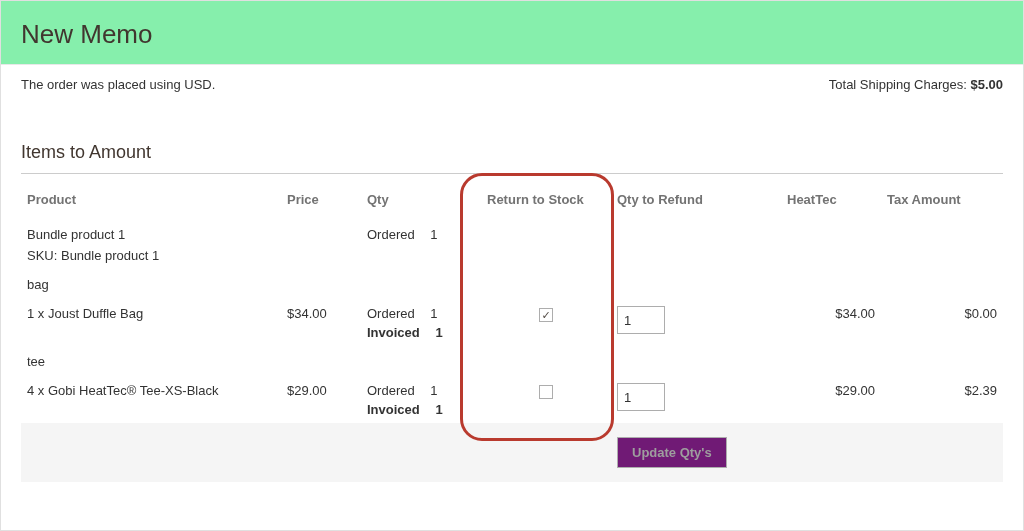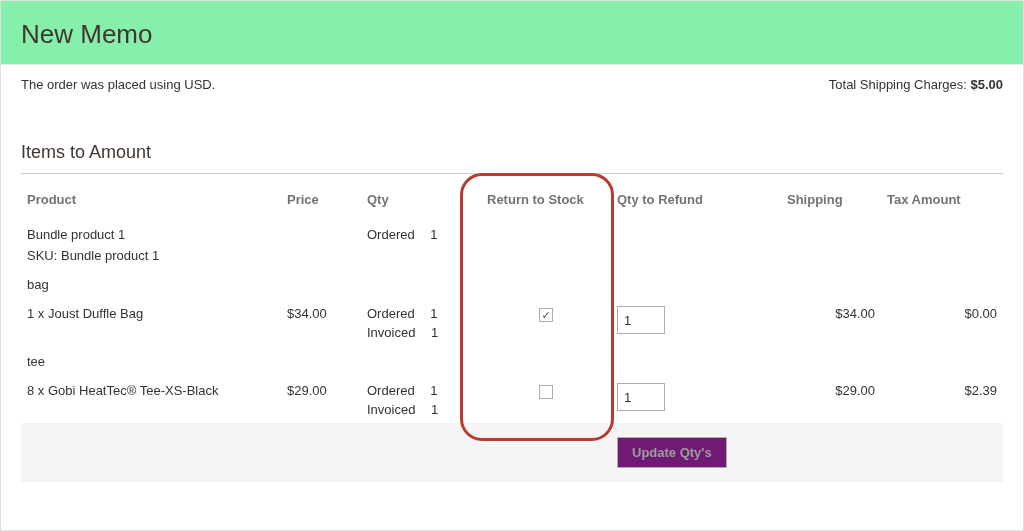--- a/index.html
+++ b/index.html
@@ -72,21 +72,21 @@
     .col-qty      { width: 120px; text-align: center; }
     .col-rts      { width: 130px; text-align: center; }
     .col-qtyref   { width: 170px; }
     .col-sub      { width: 100px; text-align: right; }
     .col-tax      { text-align: right; }
     th.col-rts, td.col-rts { text-align: center; }
     th.col-sub, td.col-sub { text-align: right; }
     th.col-tax, td.col-tax { text-align: right; }
     .sku-line { margin-top: 6px; }
     .qty-line { display: flex; gap: 6px; }
-    .qty-stack > div + div { margin-top: 4px; }
+    .qty-stack > div + div { margin-top: 4px; font-weight: bold; }
     .chk {
       display: inline-block;
       width: 14px; height: 14px;
       border: 1px solid #adadad;
       background: #fff;
       line-height: 12px;
       font-size: 11px;
       text-align: center;
       cursor: pointer;
       vertical-align: middle;
@@ -145,21 +145,21 @@
     <h2 class="section-title">Items to Amount</h2>
 
     <table class="items">
       <thead>
         <tr>
           <th class="col-product">Product</th>
           <th class="col-price">Price</th>
           <th class="col-qty">Qty</th>
           <th class="col-rts">Return to Stock</th>
           <th class="col-qtyref">Qty to Refund</th>
-          <th class="col-sub">Shipping</th>
+          <th class="col-sub">HeatTec</th>
           <th class="col-tax">Tax Amount</th>
         </tr>
       </thead>
       <tbody>
 
         <tr>
           <td class="col-product">
             <div>Bundle product 1</div>
             <div class="sku-line">
               <span>SKU:</span>
@@ -204,21 +204,21 @@
             <input class="qty-input" value="1" style="">
           </td>
           <td class="col-sub">$34.00</td>
           <td class="col-tax">$0.00</td>
         </tr>
 
         <tr class="group-row">
           <td colspan="7">tee</td>
         </tr>
         <tr>
-          <td class="col-product">8 x Gobi HeatTec® Tee-XS-Black</td>
+          <td class="col-product">4 x Gobi HeatTec® Tee-XS-Black</td>
           <td class="col-price">$29.00</td>
           <td class="col-qty">
             <div class="qty-stack">
               <div class="qty-line">
                 <span>Ordered</span>&nbsp;
                 <span>1</span>
               </div>
               <div class="qty-line">
                 <span>Invoiced</span>&nbsp;
                 <span>1</span>

